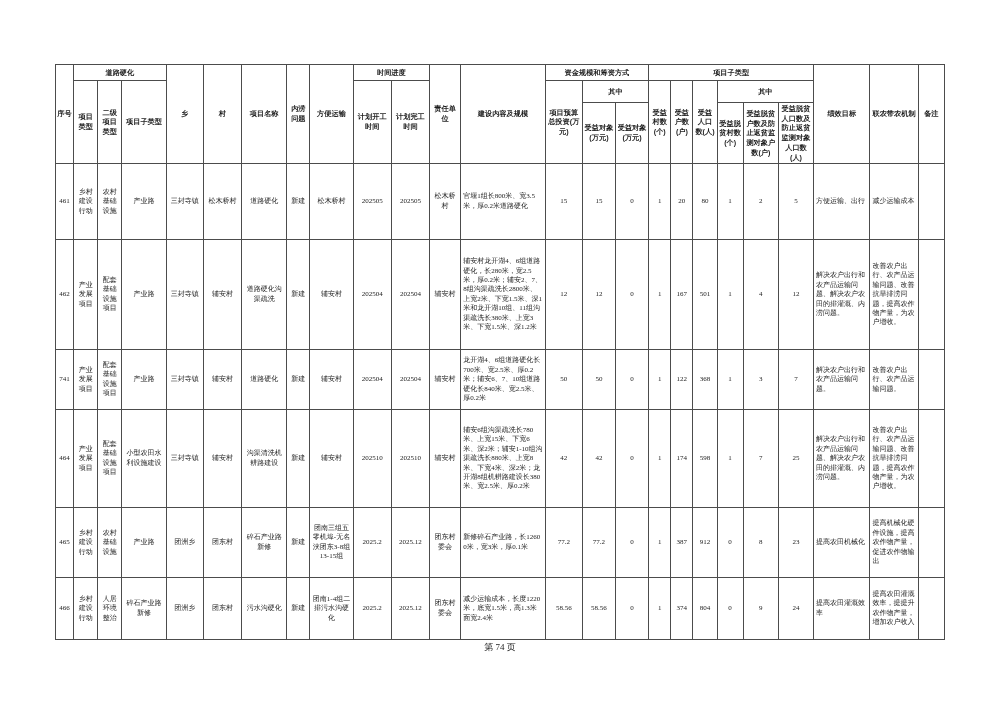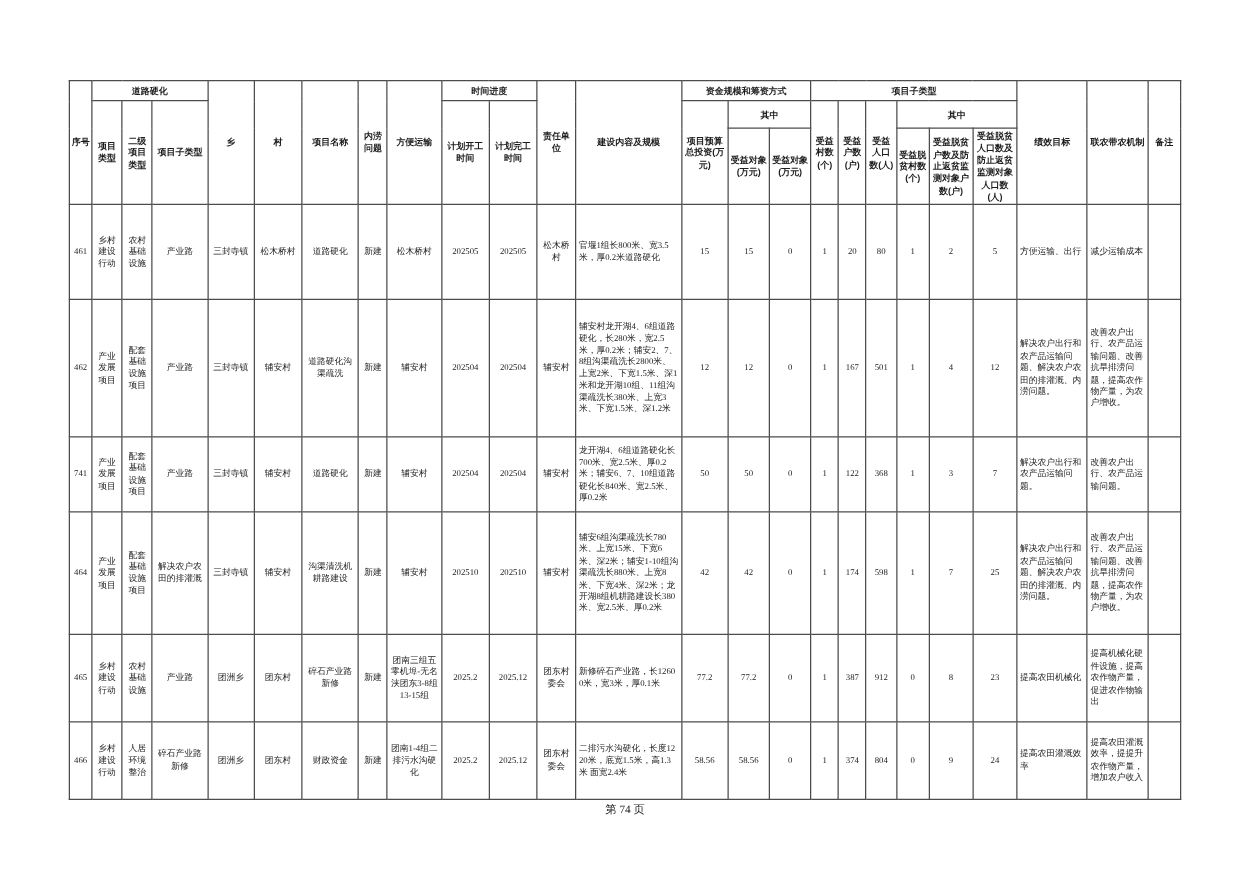--- a/index.html
+++ b/index.html
@@ -165,21 +165,21 @@
           <td>3</td>
           <td>7</td>
           <td class="left">解决农户出行和农产品运输问题。</td>
           <td class="left">改善农户出行、农产品运输问题。</td>
           <td></td>
         </tr>
         <tr style="height:98px">
           <td>464</td>
           <td>产业发展项目</td>
           <td>配套基础设施项目</td>
-          <td>解决农户农田的排灌溉</td>
+          <td>小型农田水利设施建设</td>
           <td>三封寺镇</td>
           <td>辅安村</td>
           <td>沟渠清洗机耕路建设</td>
           <td>新建</td>
           <td>辅安村</td>
           <td>202510</td>
           <td>202510</td>
           <td>辅安村</td>
           <td class="left">辅安6组沟渠疏洗长780米、上宽15米、下宽6米、深2米；辅安1-10组沟渠疏洗长880米、上宽8米、下宽4米、深2米；龙开湖8组机耕路建设长380米、宽2.5米、厚0.2米</td>
           <td>42</td>
@@ -222,27 +222,27 @@
           <td class="left">提高机械化硬件设施，提高农作物产量，促进农作物输出</td>
           <td></td>
         </tr>
         <tr style="height:62px">
           <td>466</td>
           <td>乡村建设行动</td>
           <td>人居环境整治</td>
           <td>碎石产业路新修</td>
           <td>团洲乡</td>
           <td>团东村</td>
-          <td>财政资金</td>
+          <td>污水沟硬化</td>
           <td>新建</td>
           <td>团南1-4组二排污水沟硬化</td>
           <td>2025.2</td>
           <td>2025.12</td>
           <td>团东村委会</td>
-          <td class="left">二排污水沟硬化，长度1220米，底宽1.5米，高1.3米 面宽2.4米</td>
+          <td class="left">减少运输成本，长度1220米，底宽1.5米，高1.3米 面宽2.4米</td>
           <td>58.56</td>
           <td>58.56</td>
           <td>0</td>
           <td>1</td>
           <td>374</td>
           <td>804</td>
           <td>0</td>
           <td>9</td>
           <td>24</td>
           <td class="left">提高农田灌溉效率</td>

